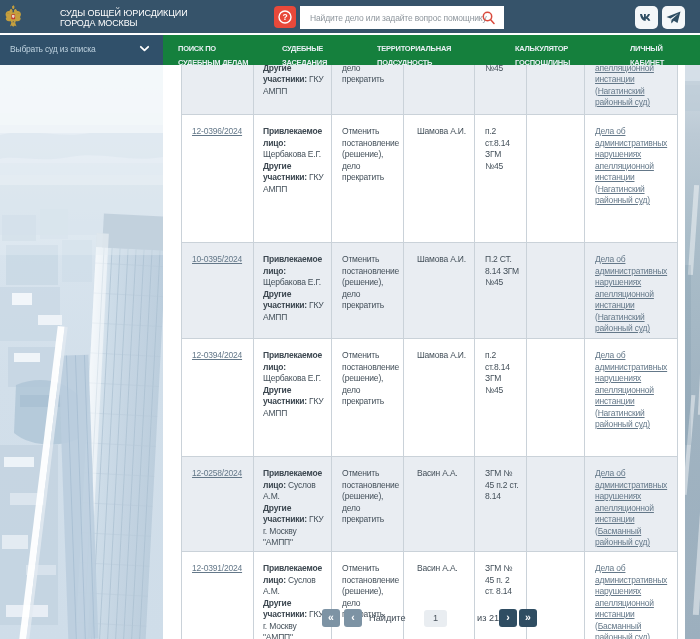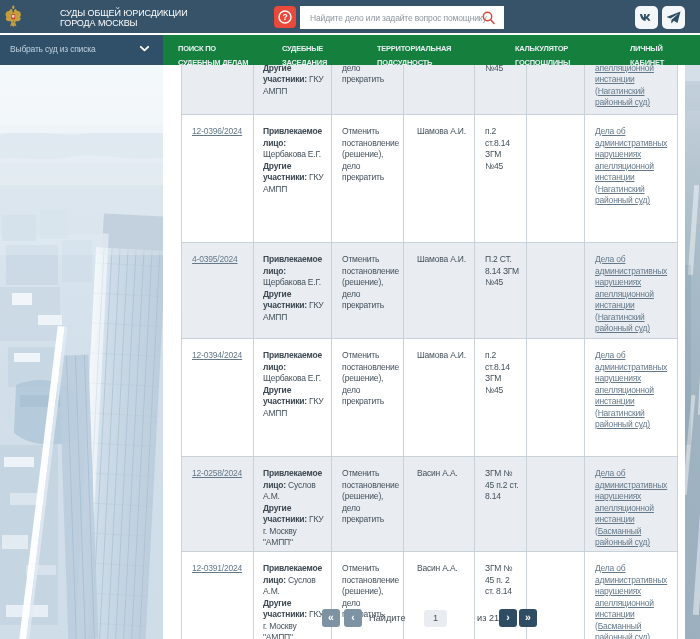--- a/index.html
+++ b/index.html
@@ -182,21 +182,21 @@
     <tr style="height:128px">
       <td class="c1"><a href="#">12-0396/2024</a></td>
       <td class="c2"><b>Привлекаемое</b><br><b>лицо:</b><br>Щербакова Е.Г.<br><b>Другие</b><br><b>участники:</b> ГКУ<br>АМПП</td>
       <td class="c3">Отменить<br>постановление<br>(решение),<br>дело<br>прекратить</td>
       <td class="c4">Шамова А.И.</td>
       <td class="c5">п.2<br>ст.8.14<br>ЗГМ<br>№45</td>
       <td class="c6"></td>
       <td class="c7"><a href="#">Дела об<br>административных<br>нарушениях<br>апелляционной<br>инстанции<br>(Нагатинский<br>районный суд)</a></td>
     </tr>
     <tr class="g" style="height:96px">
-      <td class="c1"><a href="#">4-0395/2024</a></td>
+      <td class="c1"><a href="#">10-0395/2024</a></td>
       <td class="c2"><b>Привлекаемое</b><br><b>лицо:</b><br>Щербакова Е.Г.<br><b>Другие</b><br><b>участники:</b> ГКУ<br>АМПП</td>
       <td class="c3">Отменить<br>постановление<br>(решение),<br>дело<br>прекратить</td>
       <td class="c4">Шамова А.И.</td>
       <td class="c5">П.2 СТ.<br>8.14 ЗГМ<br>№45</td>
       <td class="c6"></td>
       <td class="c7"><a href="#">Дела об<br>административных<br>нарушениях<br>апелляционной<br>инстанции<br>(Нагатинский<br>районный суд)</a></td>
     </tr>
     <tr style="height:118px">
       <td class="c1"><a href="#">12-0394/2024</a></td>
       <td class="c2"><b>Привлекаемое</b><br><b>лицо:</b><br>Щербакова Е.Г.<br><b>Другие</b><br><b>участники:</b> ГКУ<br>АМПП</td>

